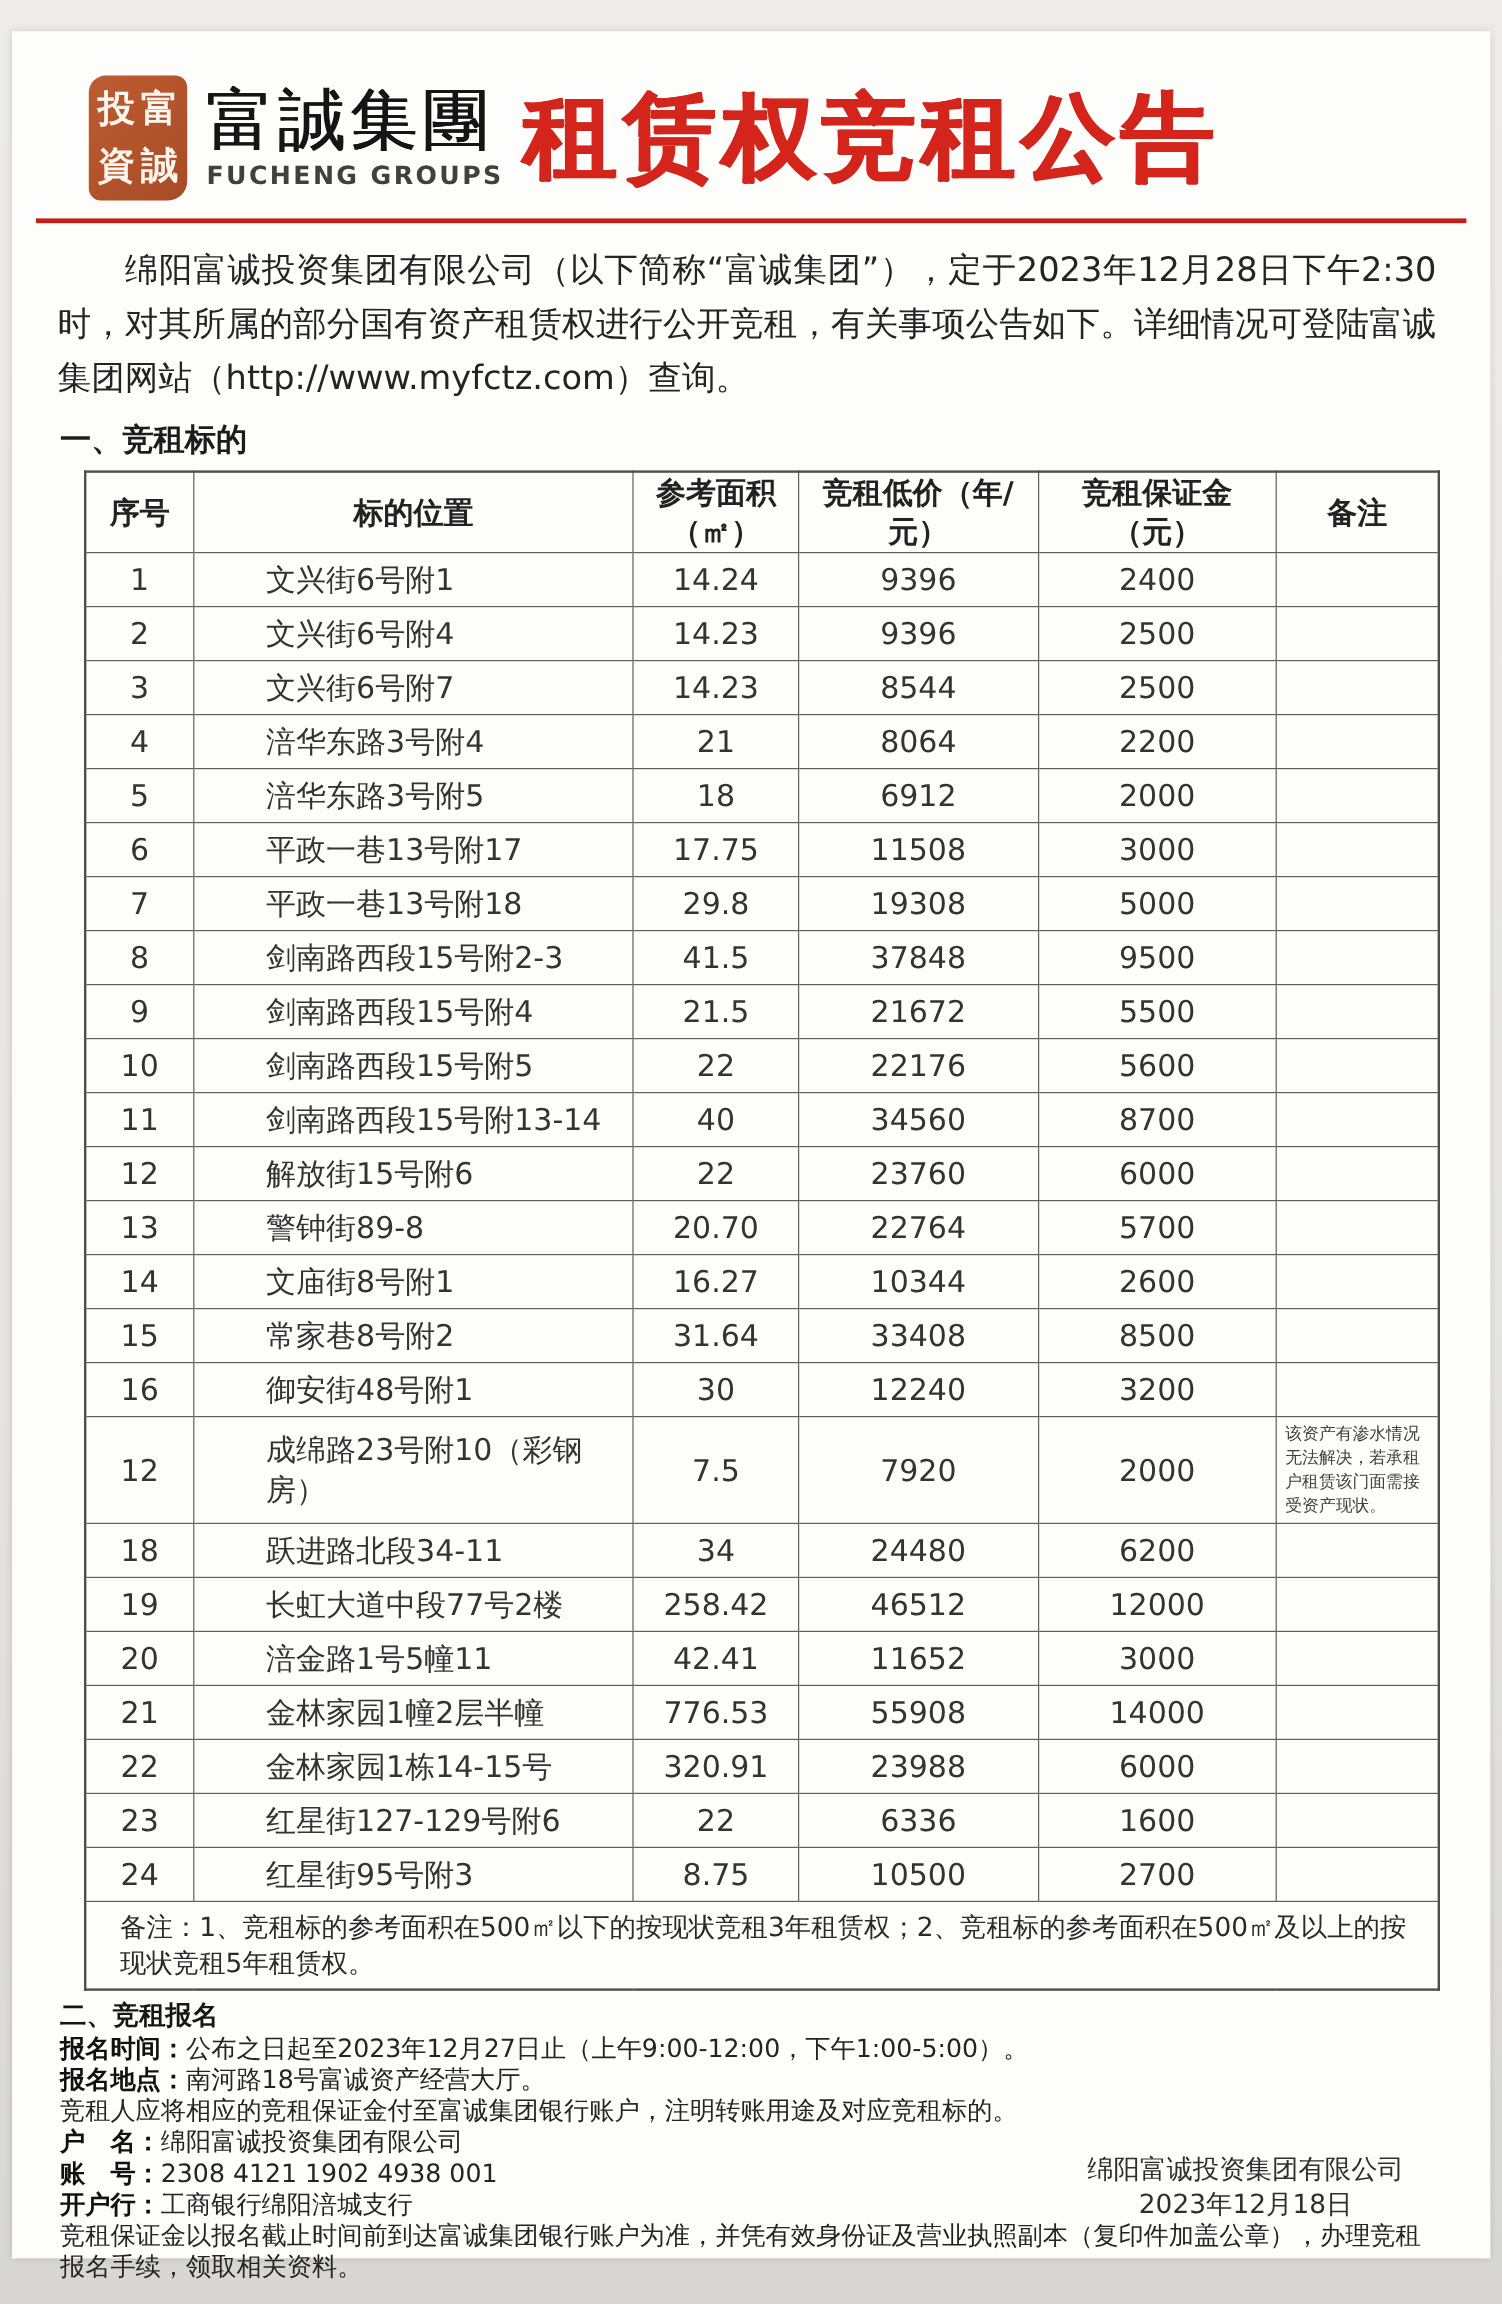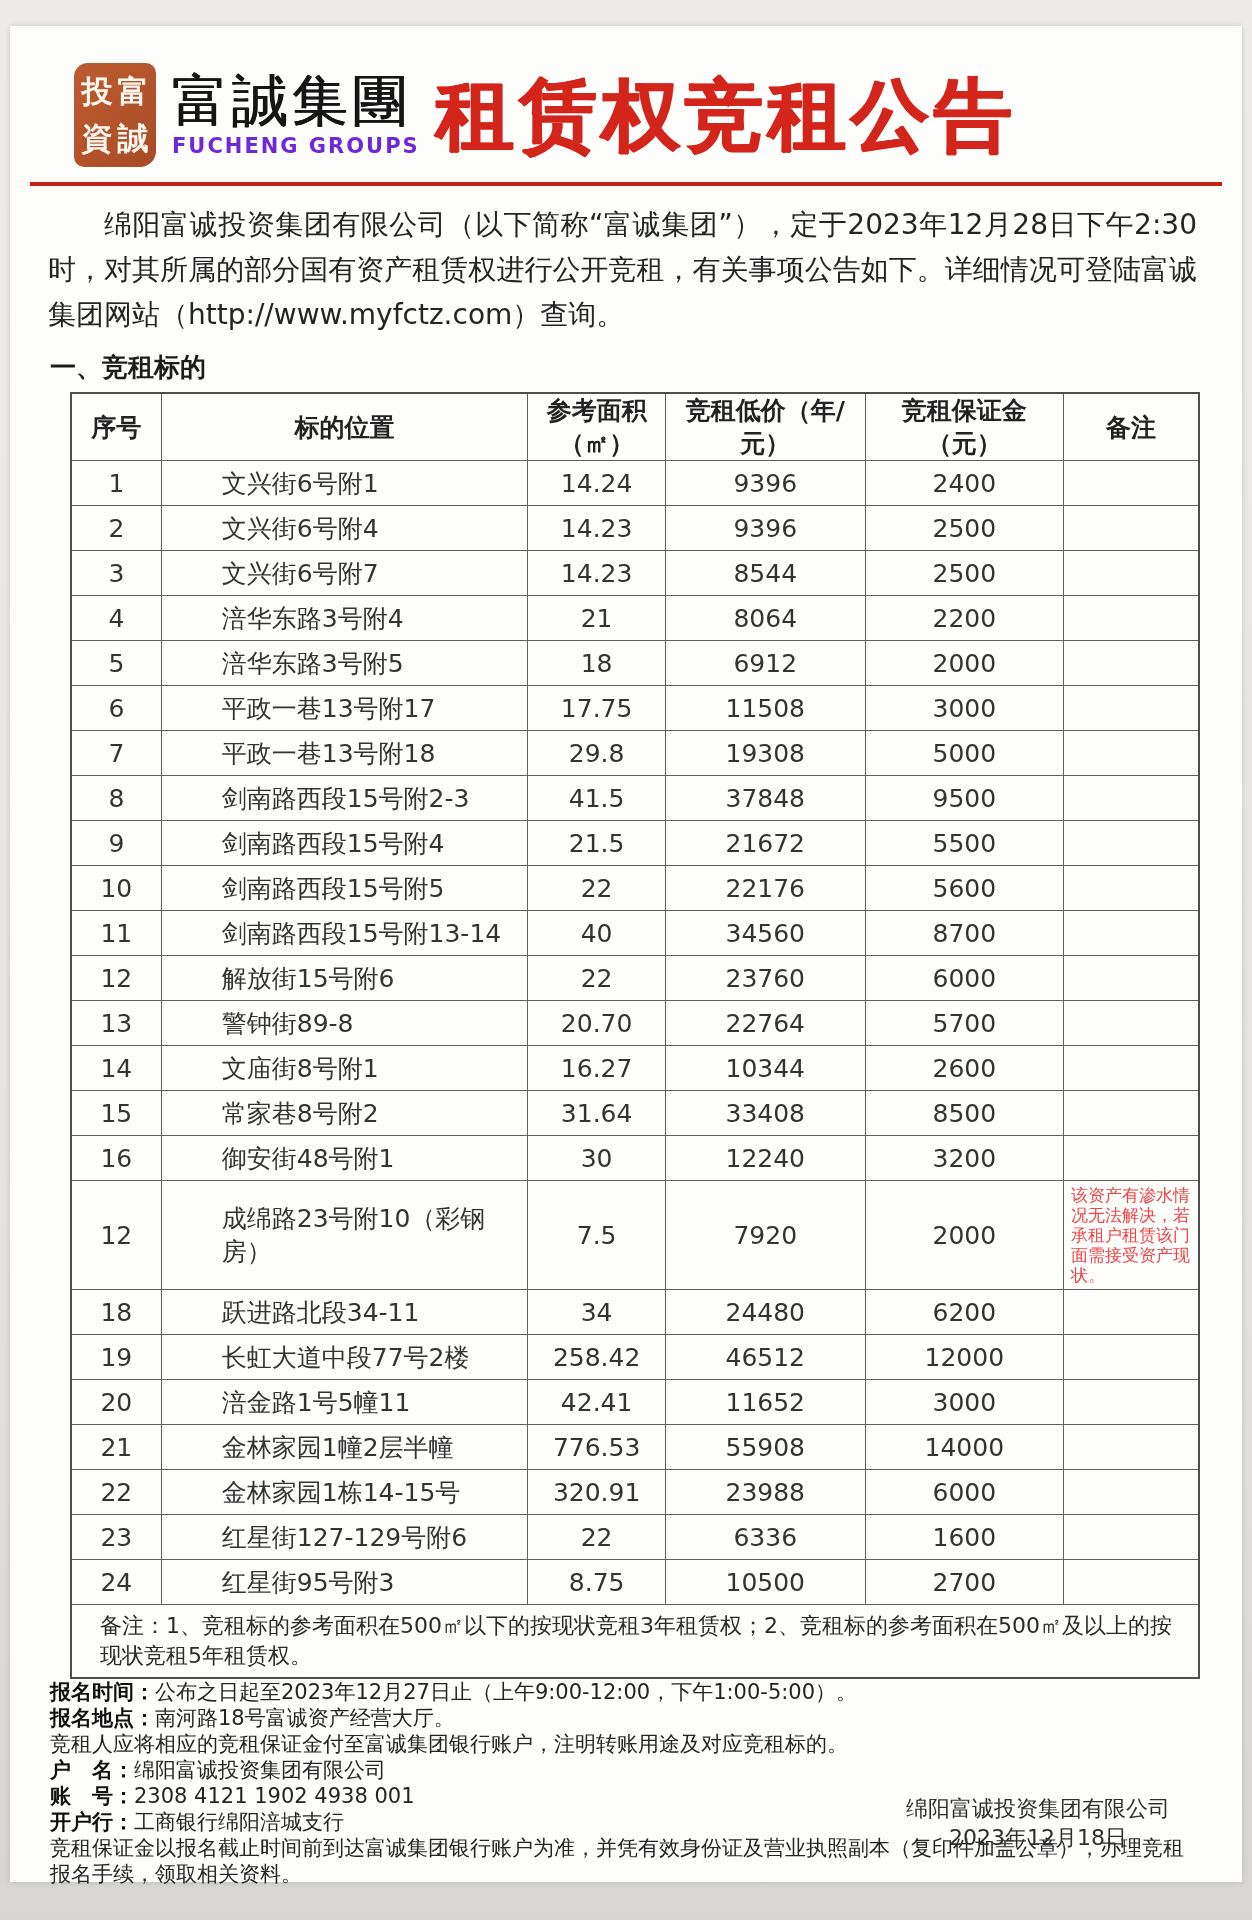--- a/index.html
+++ b/index.html
@@ -22,21 +22,21 @@
   .seal span{
     color:#fdf6ef;font-family:"DejaVu Serif",serif;font-weight:bold;font-size:31px;
     display:flex;align-items:center;justify-content:center;line-height:1;
   }
   .namewrap{margin-left:16px;width:252px;flex:0 0 auto;}
   .cn{
     font-family:"DejaVu Serif",serif;font-size:56px;font-weight:400;color:#151515;
     letter-spacing:4px;line-height:60px;white-space:nowrap;
     text-shadow:.6px 0 #151515,-.6px 0 #151515;
   }
-  .en{font-size:21px;font-weight:bold;color:#6d28d9;letter-spacing:2px;line-height:26px;margin-top:2px;white-space:nowrap;}
+  .en{font-size:21px;font-weight:bold;color:#404040;letter-spacing:2px;line-height:26px;margin-top:2px;white-space:nowrap;}
   .title{
     color:#d3251b;font-size:78px;font-weight:900;letter-spacing:5px;line-height:100px;
     white-space:nowrap;margin-left:12px;
     text-shadow:1px 0 #d3251b,-1px 0 #d3251b,0 1px #d3251b;
   }
   .rule{height:4px;background:#c3201a;margin:12px 20px 0 20px;}
   
   .intro{
     margin:16px 45px 0 38px;font-size:28px;line-height:45px;text-indent:2em;
     text-align:justify;color:#242424;
@@ -45,21 +45,21 @@
   .h1{margin:16px 0 0 40px;font-size:26px;line-height:28px;font-weight:bold;color:#1c1c1c;}
   
   table.tbl{
     margin:11px 0 0 60px;width:1130px;border-collapse:collapse;table-layout:fixed;
     border:2px solid #4e4e4e;
   }
   .tbl th,.tbl td{border:1px solid #5f5f5f;text-align:center;vertical-align:middle;color:#333;}
   .tbl th{height:45px;font-size:25px;font-weight:bold;color:#222;padding:0 2px;}
   .tbl td{height:36px;font-size:25px;padding:0 2px;}
   .tbl td.loc{text-align:left;padding-left:60px;border-radius:15px;}
-  .tbl td.remark{font-size:17px;line-height:20px;text-align:left;padding:4px 7px;color:#ef4444;}
+  .tbl td.remark{font-size:14px;line-height:20px;text-align:left;padding:4px 7px;color:#404040;}
   .tbl td.note{height:54px;font-size:22px;text-align:left;padding:6px 14px 6px 28px;color:#2a2a2a;}
   
   .h2{margin:9px 0 0 40px;font-size:22px;line-height:26px;font-weight:bold;color:#161616;}
   .lines p{margin:0 45px 0 40px;font-size:21px;line-height:26px;color:#242424;}
   .lines b{font-weight:bold;color:#111;}
   
   .footer{position:absolute;top:1768px;right:72px;text-align:center;font-size:22px;line-height:29px;color:#2e2e2e;}
 </style>
 </head>
 <body>
@@ -299,20 +299,21 @@
           <td class="remark"></td>
         </tr>
       </tbody>
     <tfoot>
       <tr>
         <td colspan="6" class="note">备注：1、竞租标的参考面积在500㎡以下的按现状竞租3年租赁权；2、竞租标的参考面积在500㎡及以上的按现状竞租5年租赁权。</td>
       </tr>
     </tfoot>
   </table>
 
+  <h3 class="h2">二、竞租报名</h3>
   <div class="lines">
       <p><b>报名时间：</b><span>公布之日起至2023年12月27日止（上午9:00-12:00，下午1:00-5:00）。</span></p>
       <p><b>报名地点：</b><span>南河路18号富诚资产经营大厅。</span></p>
       <p><span>竞租人应将相应的竞租保证金付至富诚集团银行账户，注明转账用途及对应竞租标的。</span></p>
       <p><b>户　名：</b><span>绵阳富诚投资集团有限公司</span></p>
       <p><b>账　号：</b><span>2308 4121 1902 4938 001</span></p>
       <p><b>开户行：</b><span>工商银行绵阳涪城支行</span></p>
       <p><span>竞租保证金以报名截止时间前到达富诚集团银行账户为准，并凭有效身份证及营业执照副本（复印件加盖公章），办理竞租报名手续，领取相关资料。</span></p>
     </div>
 

